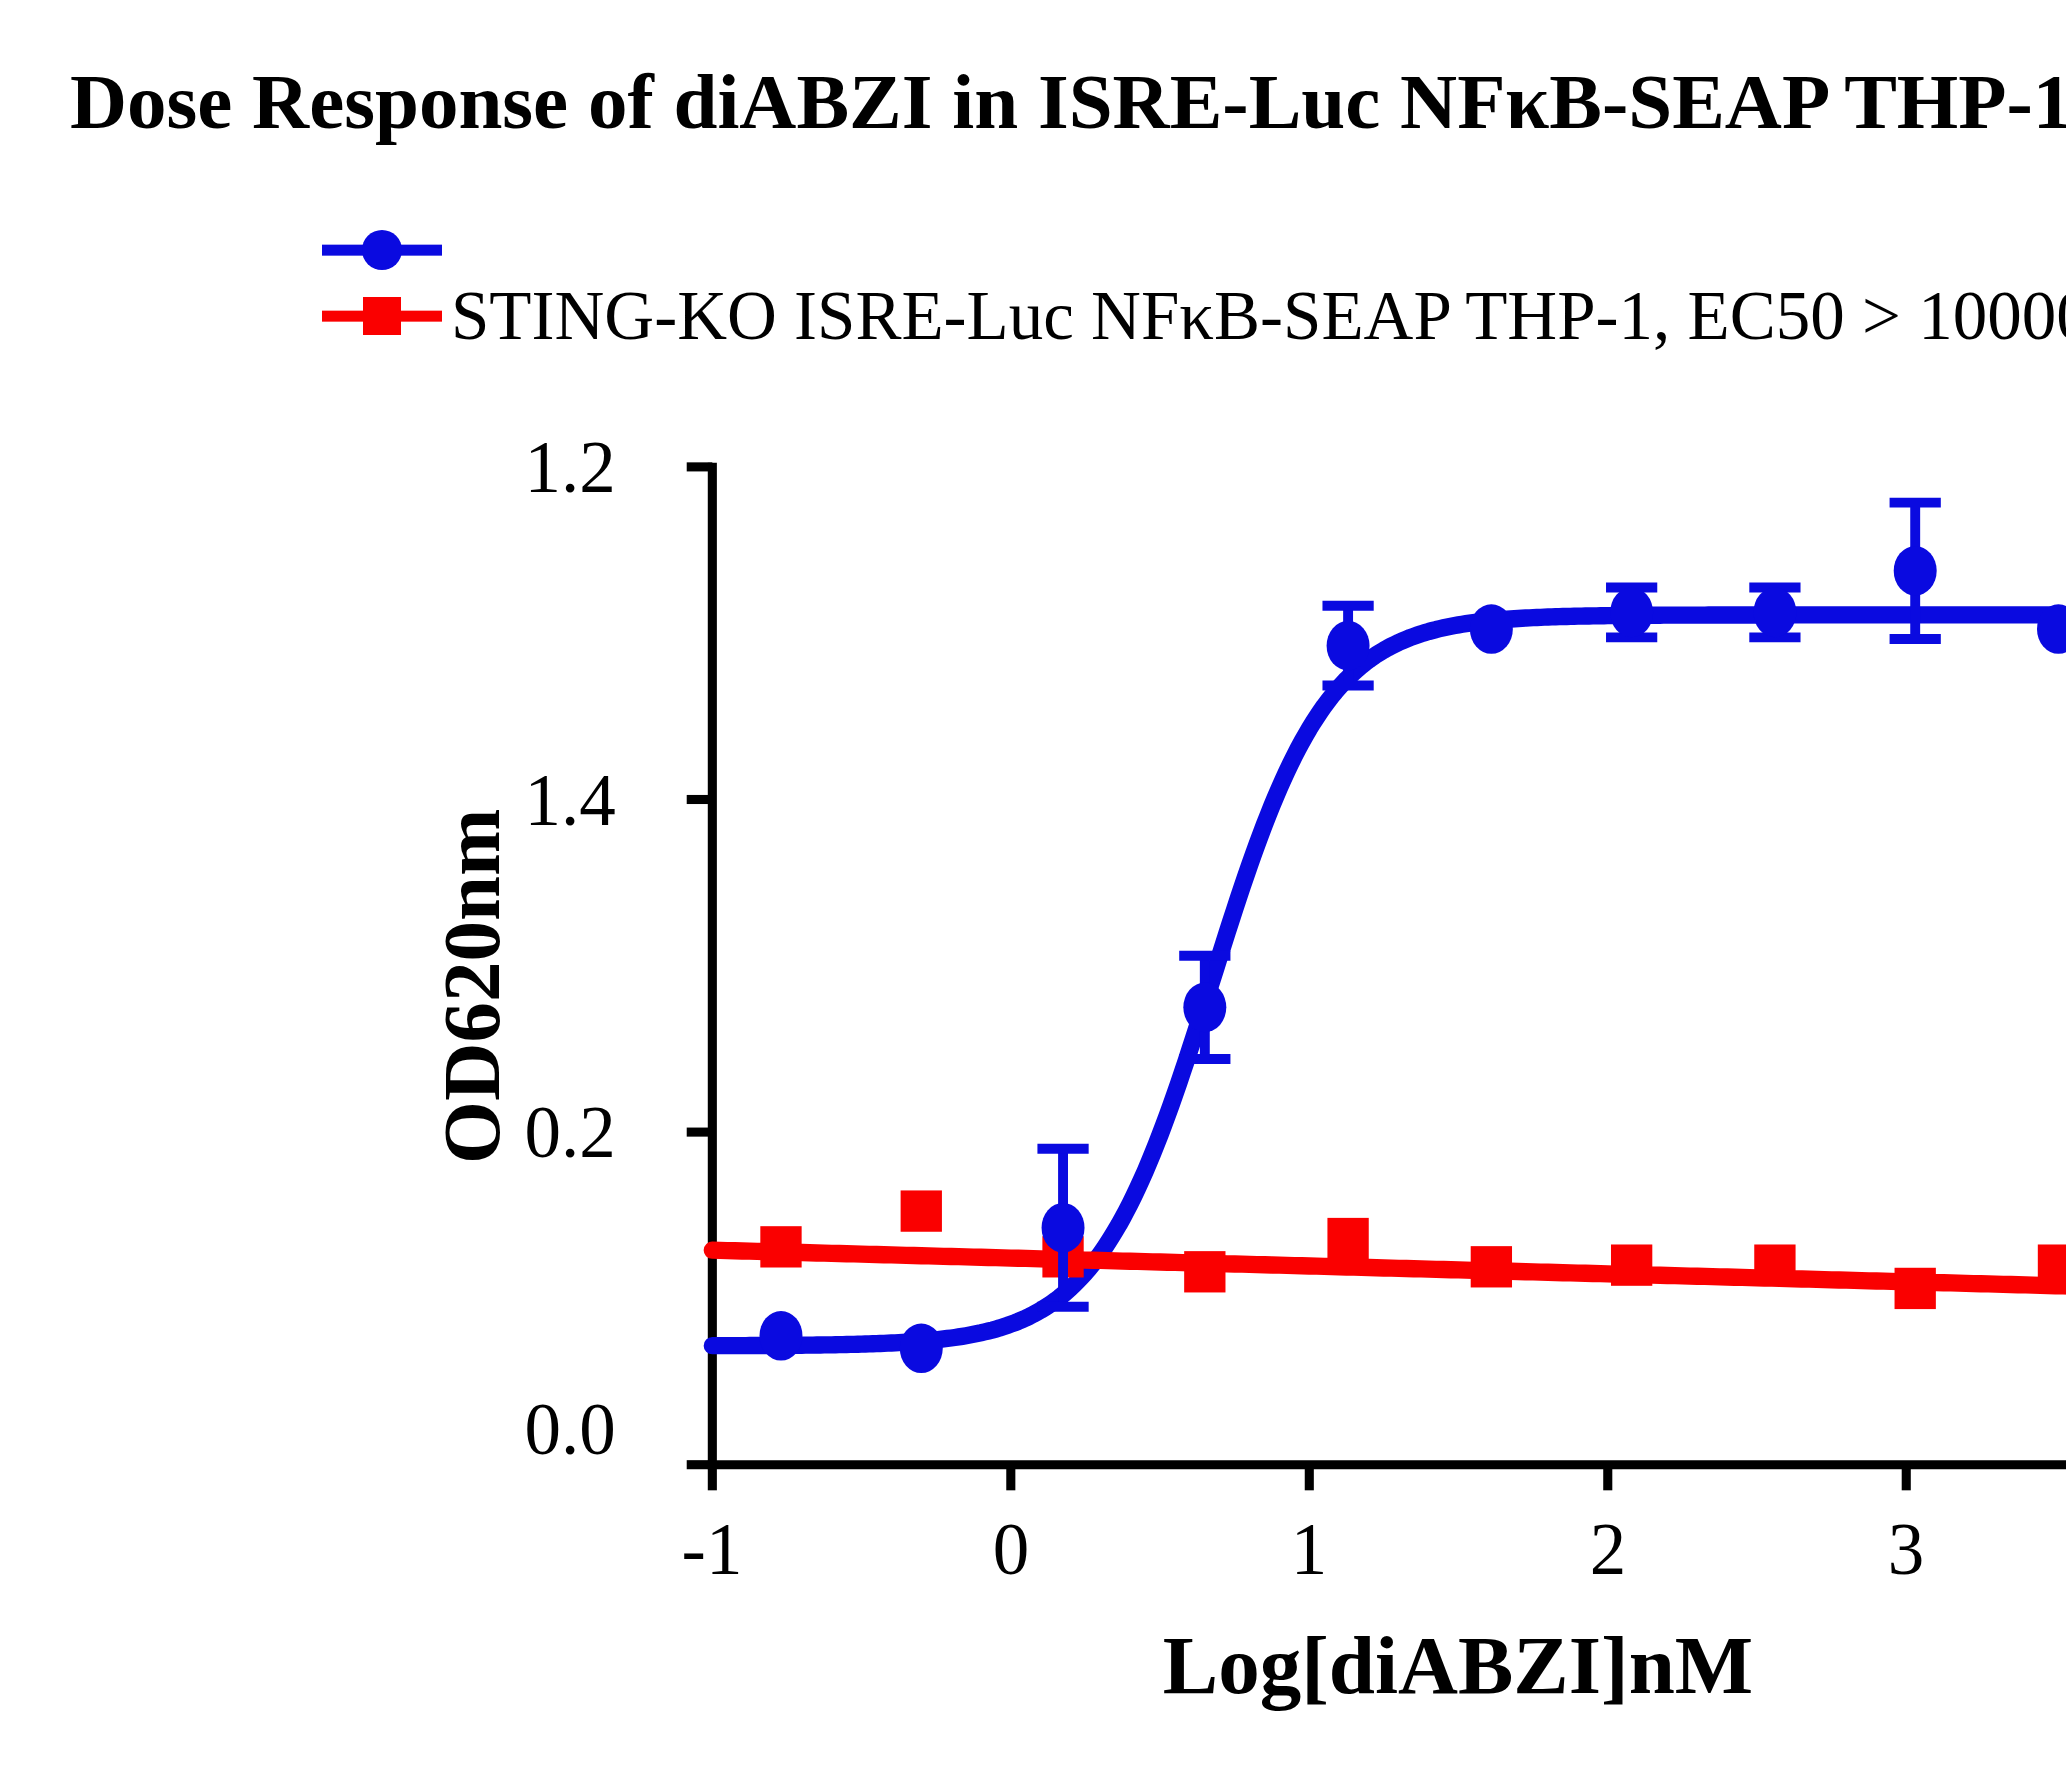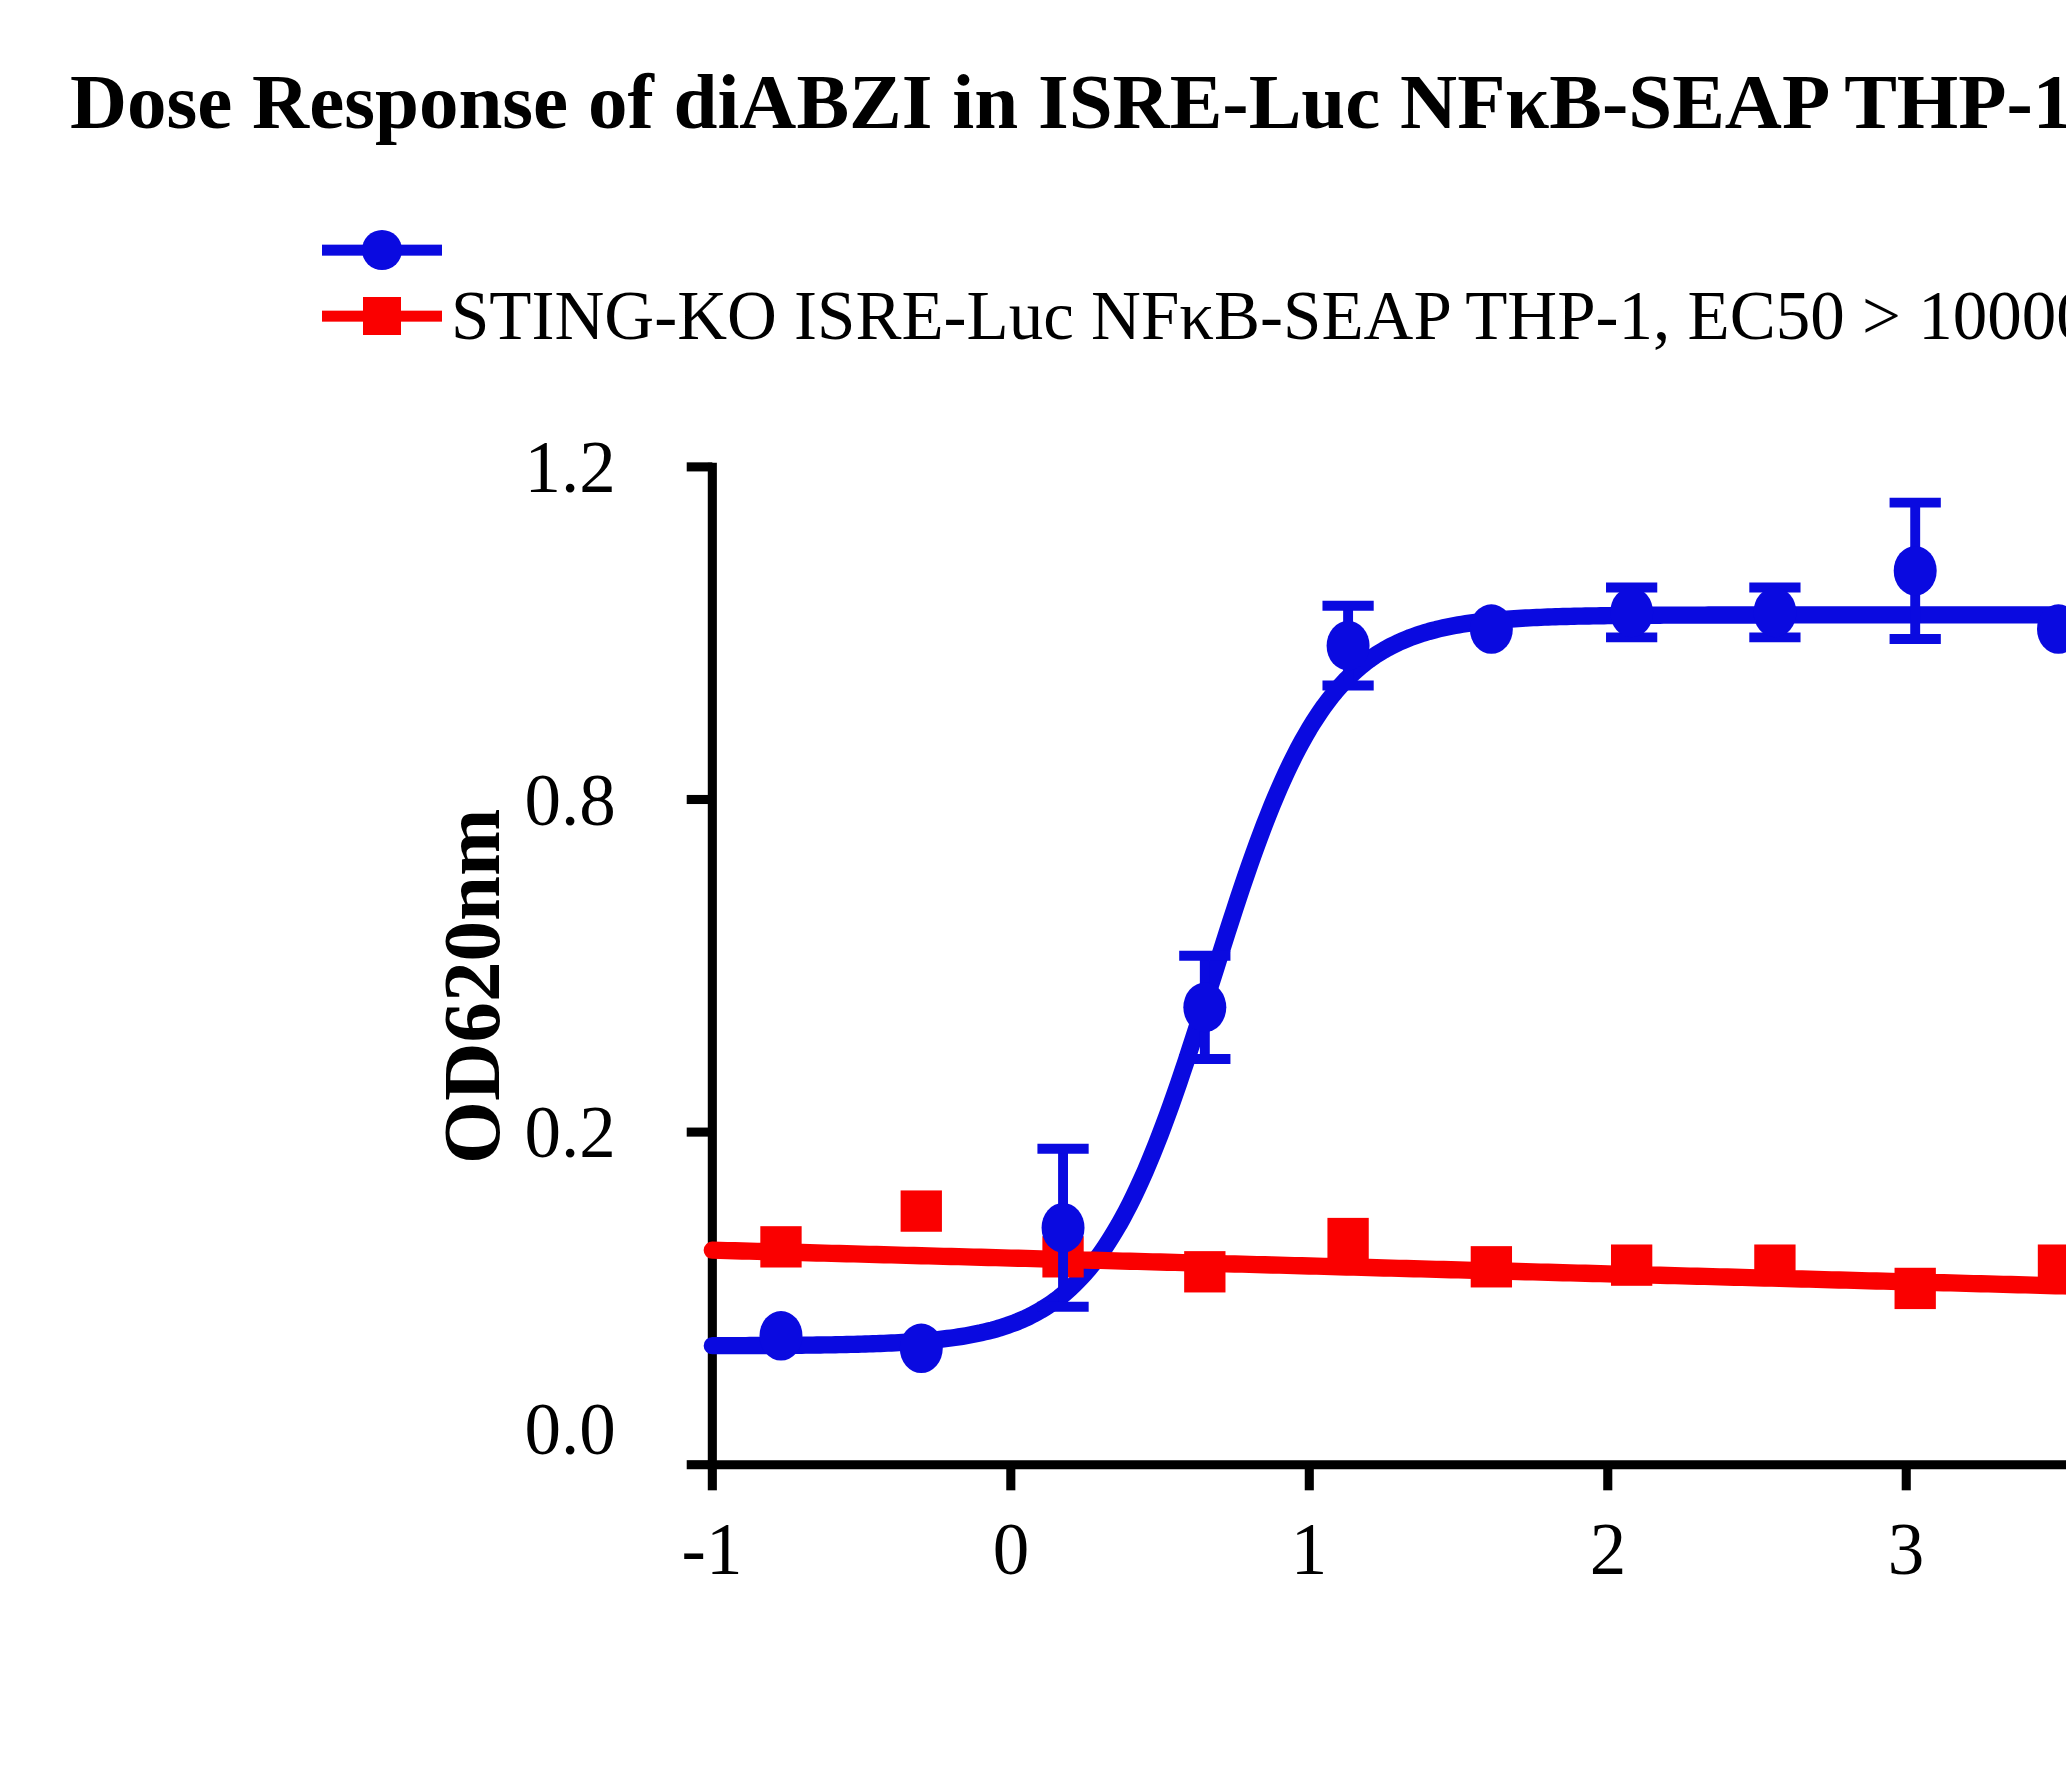--- a/index.html
+++ b/index.html
@@ -209,26 +209,27 @@
         <ellipse cx="3608.464" cy="1522.4375000000002" rx="52" ry="60" fill="#0A0AE0"></ellipse>
         <ellipse cx="3947.992" cy="1482.1875" rx="52" ry="60" fill="#0A0AE0"></ellipse>
         <ellipse cx="4294.744" cy="1482.1875" rx="52" ry="60" fill="#0A0AE0"></ellipse>
         <ellipse cx="4634.271999999999" cy="1381.5625" rx="52" ry="60" fill="#0A0AE0"></ellipse>
         <ellipse cx="4981.023999999999" cy="1522.4375000000002" rx="52" ry="60" fill="#0A0AE0"></ellipse>
         <ellipse cx="5327.776" cy="1522.4375000000002" rx="52" ry="60" fill="#0A0AE0"></ellipse>
       </svg>
 
     <div class="tick-label ytick-label" id="ylab0" style="top: 1429px; left: 471px; width: 198px;">0.0</div>
     <div class="tick-label ytick-label" id="ylab1" style="top: 1132px; left: 471px; width: 198px;">0.2</div>
-    <div class="tick-label ytick-label" id="ylab2" style="top: 800px; left: 471px; width: 198px;">0.8</div>
+    <div class="tick-label ytick-label" id="ylab2" style="top: 800px; left: 471px; width: 198px;">1.4</div>
     <div class="tick-label ytick-label" id="ylab3" style="top: 467px; left: 471px; width: 198px;">1.2</div>
 
     <div class="tick-label xtick-label" id="xlab0" style="left: 712px; top: 1513px;">-1</div>
     <div class="tick-label xtick-label" id="xlab1" style="left: 1011px; top: 1513px;">0</div>
     <div class="tick-label xtick-label" id="xlab2" style="left: 1309px; top: 1513px;">1</div>
     <div class="tick-label xtick-label" id="xlab3" style="left: 1608px; top: 1513px;">2</div>
     <div class="tick-label xtick-label" id="xlab4" style="left: 1906px; top: 1513px;">3</div>
 
     <div id="y-axis-title" style="left: 426px; top: 1164px;">OD620nm</div>
+    <div id="x-axis-title" style="left: 1458px; top: 1617px;">Log[diABZI]nM</div>
   </div>
 
 </div>
 
 
 </body></html>

